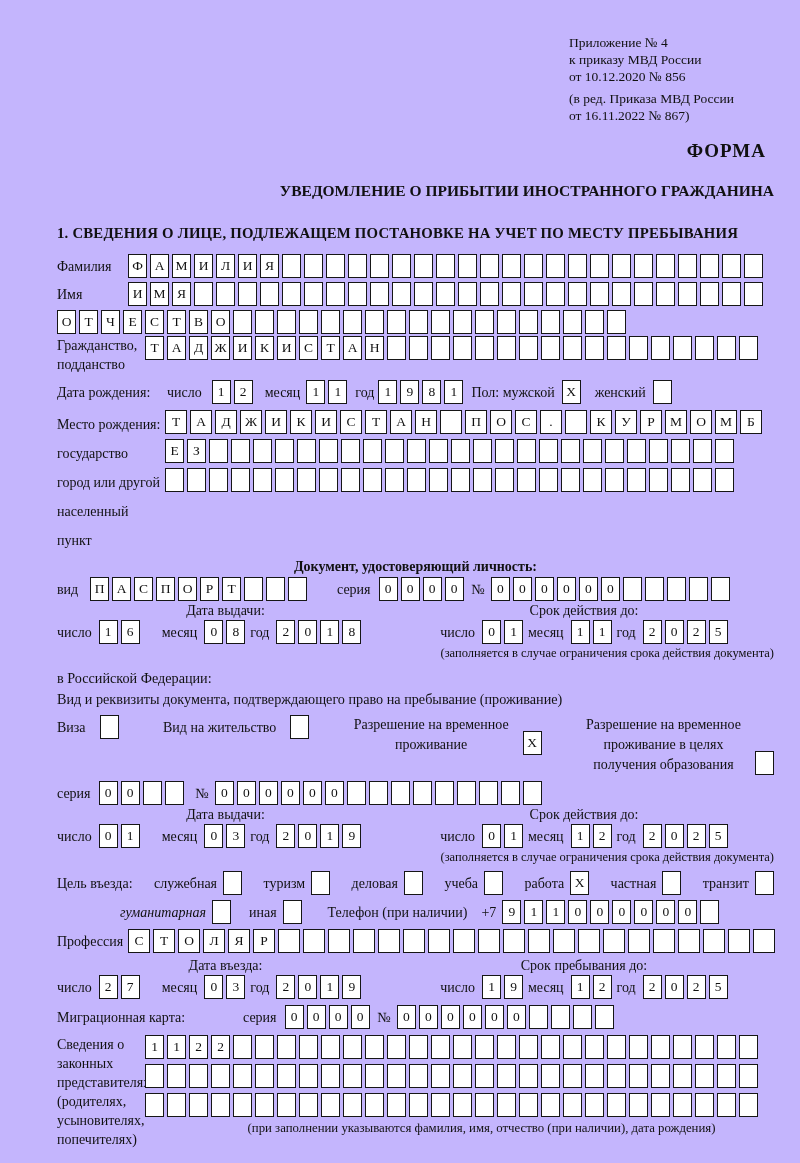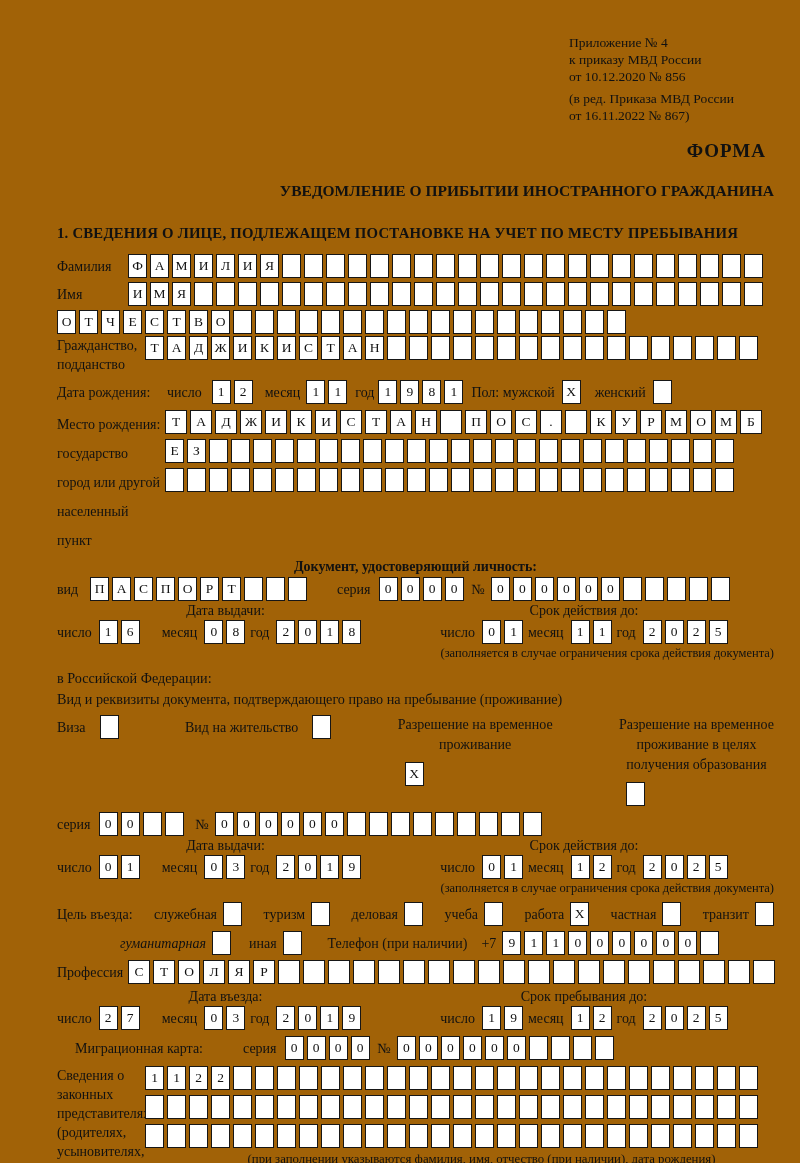--- a/index.html
+++ b/index.html
@@ -2,21 +2,21 @@
 <html><head>
 <meta charset="utf-8">
 <style>
   * { margin: 0; padding: 0; box-sizing: border-box; }
   html, body { background: #ffffff; }
   .page {
     position: relative;
     width: 800px;
     height: 1163px;
     margin: 0 auto;
-    background: #a16207;
+    background: #c4b5fd;
     color: #111111;
     font-family: "Liberation Serif", "DejaVu Serif", serif;
     font-size: 14px;
     padding: 34px 26px 18px 57px;
     overflow: hidden;
   }
   .appendix { width: 205px; margin-left: auto; font-size: 13.5px; line-height: 17px; }
   .appendix .grp2 { margin-top: 5px; }
   .form-label { text-align: right; font-weight: bold; font-size: 19px; letter-spacing: 1px; margin: 16px 8px 0 0; }
   .title { text-align: right; font-weight: bold; font-size: 15.5px; line-height: 21px; margin-top: 18px; }
@@ -25,21 +25,21 @@
 
   .row { display: flex; align-items: center; margin-top: 4px; }
   .row.start { align-items: flex-start; }
   .lbl { font-size: 14px; line-height: 19px; flex: 0 0 auto; }
   .lcol { flex: 0 0 auto; line-height: 19px; }
   .lw71 { width: 71px; }
   .lw131 { width: 131px; }
   .lw88 { width: 88px; }
   .lw108 { width: 108px; }
   .lw33 { width: 33px; }
-  .lw140 { width: 146px; text-align: right; }
+  .lw140 { width: 146px; }
 
   .cells { display: flex; gap: 3px; flex: 0 0 auto; }
   .cell {
     width: 19px; height: 24px;
     border: 1.5px solid #161616;
     display: inline-flex; align-items: center; justify-content: center;
     font-size: 13.5px; font-family: "Liberation Serif", serif;
     background: #fff; flex: 0 0 auto;
   }
   .cells.wide .cell { width: 22px; }
@@ -54,21 +54,21 @@
   .dcol2 { flex: 1; }
   .dhead { text-align: center; font-size: 14px; margin-bottom: 1px; }
   .dateline { display: flex; align-items: center; gap: 5px; }
   .dateline .lbl { margin-right: 2px; }
   .dateline .gap { width: 10px; }
   .note { font-size: 12.5px; text-align: right; margin-top: 2px; }
   .intro { margin-top: 7px; line-height: 21px; font-size: 14.2px; }
 
   .options { justify-content: space-between; margin-top: 5px; }
   .opt { display: flex; align-items: center; gap: 7px; }
-  .opt.top { align-items: flex-start; flex-direction: column; }
+  .opt.top { align-items: flex-end; }
   .optlines { text-align: center; line-height: 20px; font-size: 14px; }
 
   .purpose { justify-content: space-between; margin-top: 6px; }
   .pair { display: flex; align-items: center; gap: 6px; }
   .indent63 { margin-left: 63px; font-style: italic; }
   .phone-prefix { margin: 0 6px 0 14px; }
   .rep-note { font-size: 12.8px; text-align: center; margin-top: 4px; padding-left: 60px; }
   .ml30 { margin-left: 30px; }
   .ml8 { margin-left: 8px; }
 </style>

